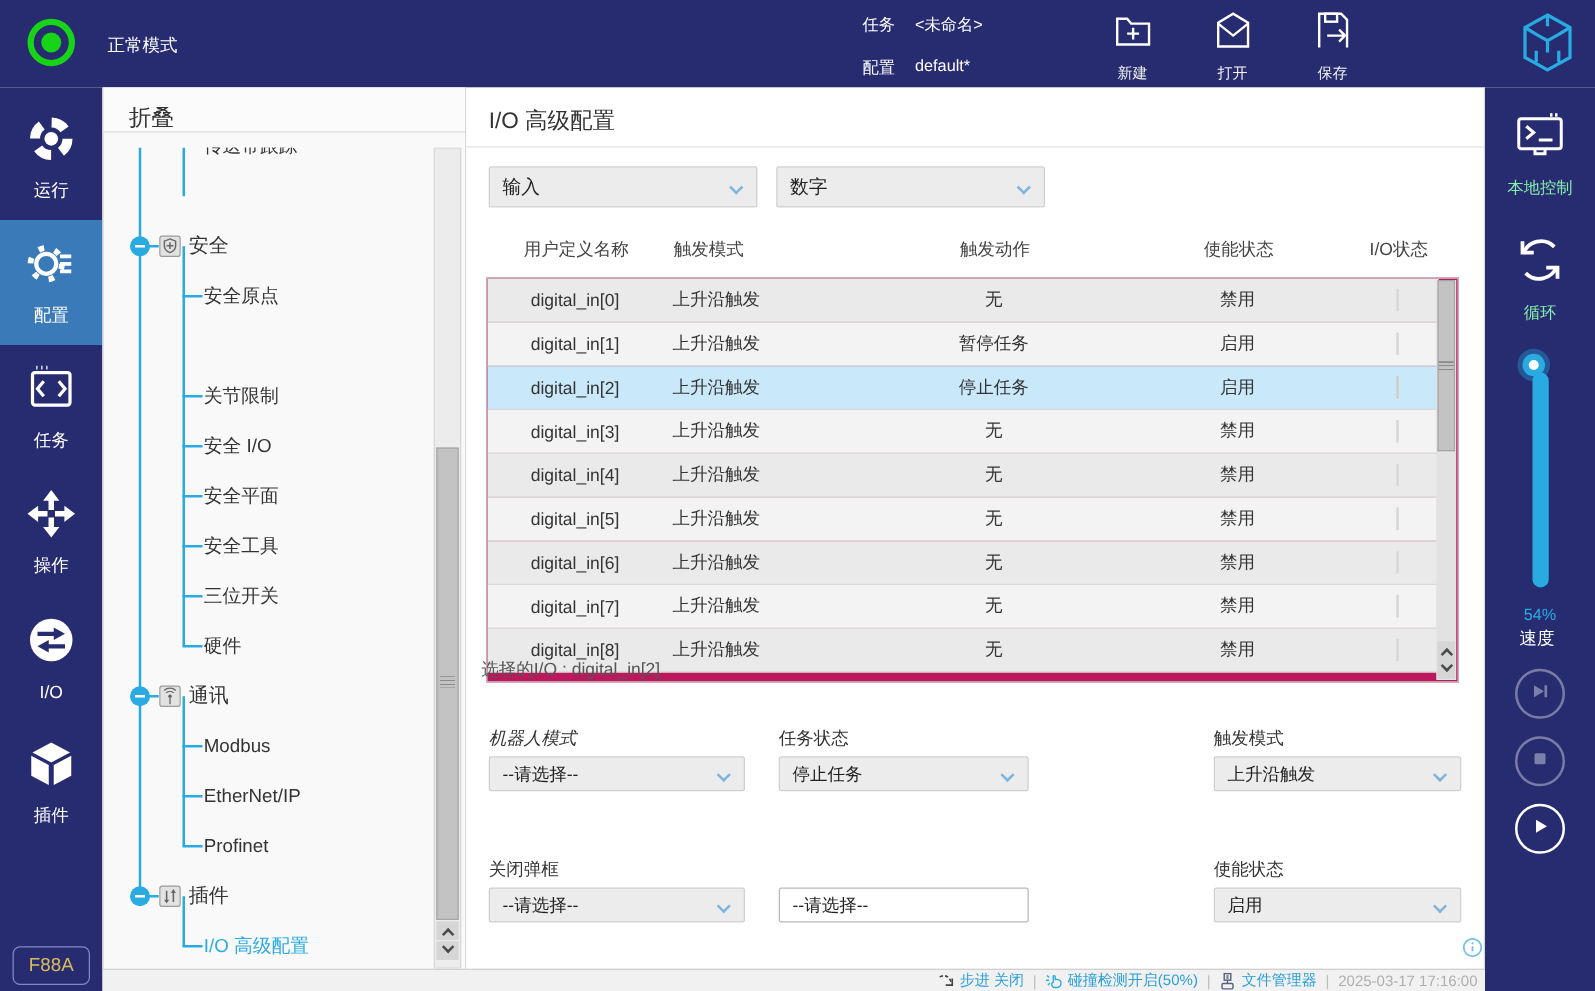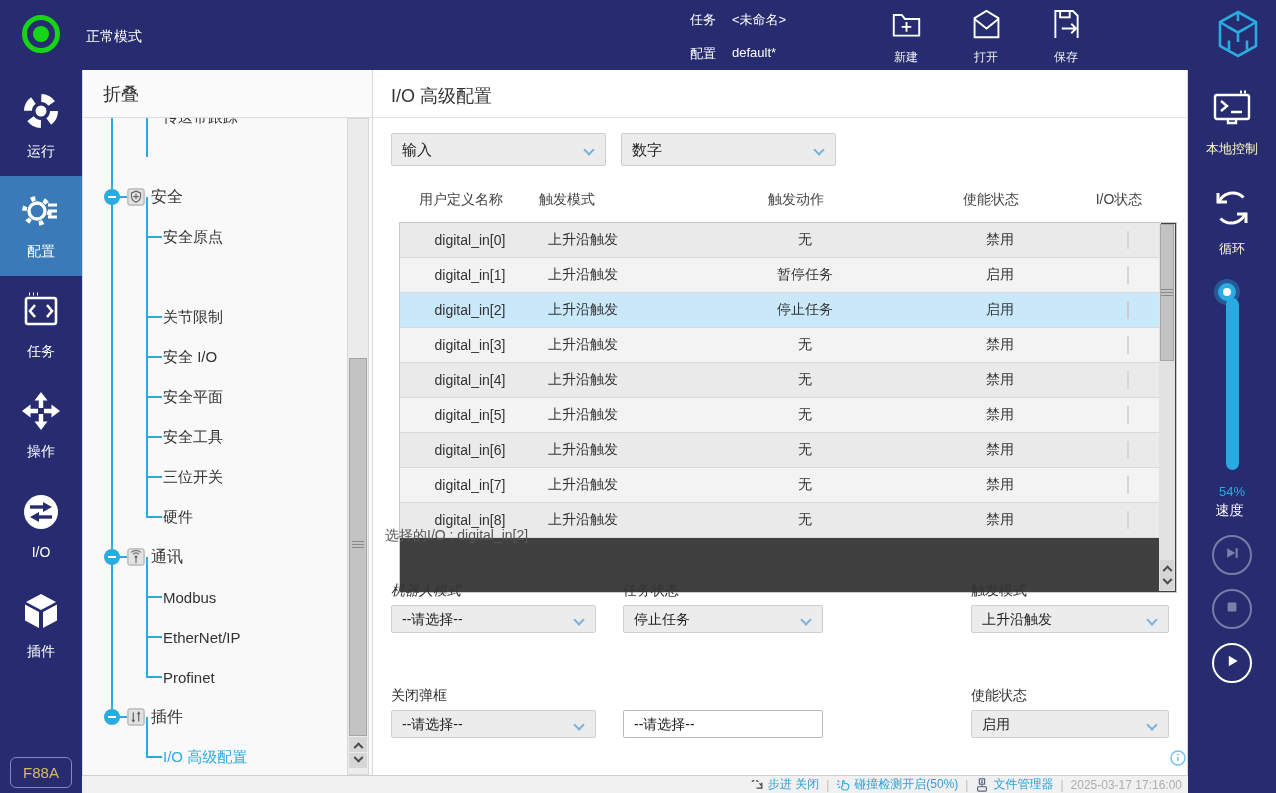--- a/index.html
+++ b/index.html
@@ -24,21 +24,21 @@
 
 #left-sidebar{position:absolute;left:0;top:70px;width:82px;height:723px;background:#262c6f}
 .ls-item{position:absolute;left:0;width:82px;height:100px;display:flex;flex-direction:column;align-items:center;justify-content:center;gap:8px;cursor:pointer}
 .ls-item.active{background:#3a7ab9}
 .ls-item svg{width:40px;height:40px}
 .ls-label{color:#fff;font-size:14px}
 #fkey-btn{position:absolute;left:10px;bottom:5px;width:62px;height:31px;border:1px solid #8089c5;border-radius:6px;color:#d9bc5a;font-size:15px;display:flex;align-items:center;justify-content:center;cursor:pointer}
 
 
 #tree-panel{position:absolute;left:82px;top:70px;width:290px;height:705px;background:#f9f9f9;border-left:1px solid #d9d9d9}
-#tree-header{position:absolute;left:0;top:0;right:0;height:48px;background:#fbfbfb;border-bottom:1px solid #dcdcdc}
+#tree-header{position:absolute;left:0;top:0;right:0;height:36px;background:#fbfbfb;border-bottom:1px solid #dcdcdc}
 #tree-header-label{position:absolute;left:20px;top:12px;font-size:18px;color:#333;cursor:pointer}
 #tree-body{position:absolute;left:0;top:48px;right:0;bottom:0;overflow:hidden}
 .t-line{position:absolute;background:#29abe2}
 .t-item{position:absolute;left:0;right:28px;height:40px;cursor:pointer}
 .t-item .t-label{position:absolute;top:50%;transform:translateY(-50%);font-size:15px;color:#333;white-space:nowrap}
 .t-child .t-label{left:80px}
 .t-child::before{content:"";position:absolute;left:63px;top:19px;width:16px;height:2px;background:#29abe2}
 .t-parent .t-label{left:68px;font-size:16px}
 .t-parent::before{content:"";position:absolute;left:36px;top:19px;width:8px;height:2px;background:#29abe2}
 .t-node{position:absolute;left:21px;top:12px;width:16px;height:16px;background:#29abe2;border-radius:50%}
@@ -58,21 +58,21 @@
 
 #main-panel{position:absolute;left:372px;top:70px;width:816px;height:705px;background:#fff;border-left:1px solid #d9d9d9;border-right:1px solid #d9d9d9}
 #main-title{position:absolute;left:18px;top:14px;font-size:18px;color:#333}
 #main-title-div{position:absolute;left:0;top:47px;width:100%;border-bottom:1px solid #e3e3e3}
 .filter{position:absolute;top:63px;width:215px;height:33px;background:#ececec;border:1px solid #cfcfcf;border-radius:2px;font-size:15px;color:#222;line-height:31px;padding-left:10px;cursor:pointer}
 .dd-chev{position:absolute;right:12px;top:12px;width:8px;height:8px;border-right:2px solid #7db4de;border-bottom:2px solid #7db4de;transform:rotate(45deg)}
 .grid-row{display:grid;grid-template-columns:140px 165px 200px 190px 66px;align-items:center}
 #thead{position:absolute;left:18px;top:115px;width:761px;height:30px;font-size:14px;color:#444}
 #thead div{text-align:center}
 #thead div:nth-child(2){text-align:left;padding-left:8px}
-#tbody{position:absolute;left:26px;top:152px;width:778px;height:371px;border:1px solid #c9c9c9;overflow:hidden;background:#404040}
+#tbody{position:absolute;left:16px;top:152px;width:778px;height:324px;border:1px solid #c9c9c9;overflow:hidden;background:#be185d}
 .trow{width:761px;height:35px;border-bottom:1px solid #d9d9d9;font-size:14px;color:#333;cursor:pointer}
 .trow.even{background:#eaeaea}
 .trow.odd{background:#f3f3f3}
 .trow.selected{background:#c9e8fa}
 .trow div{text-align:center}
 .trow div:nth-child(2){text-align:left;padding-left:8px}
 .cbx{width:16px;height:16px;background:#efefef;border:1px solid #d6d6d6;margin:0 auto;cursor:pointer}
 .trow.selected .cbx{background:#e6e6e6;border-color:#cccccc}
 #tbl-sb{position:absolute;right:1px;top:1px;bottom:1px;width:16px;background:#e2e2e2;border:none}
 #selected-io{position:absolute;left:12px;top:457px;font-size:14px;color:#555}
@@ -80,21 +80,21 @@
 .ff-ctl{position:absolute;height:28px;border-radius:2px;font-size:14px;color:#222;line-height:26px;padding-left:10px;cursor:pointer}
 .ff-select{background:#ececec;border:1px solid #cfcfcf}
 .ff-input{background:#fff;border:1px solid #b9b9b9}
 .ff-ctl .dd-chev{top:10px}
 #info-ic{position:absolute;left:797px;top:680px;width:16px;height:16px;cursor:pointer}
 
 
 #right-sidebar{position:absolute;left:1188px;top:70px;width:88px;height:723px;background:#262c6f}
 .rs-item{position:absolute;left:0;width:88px;display:flex;flex-direction:column;align-items:center;gap:6px;cursor:pointer}
 .rs-item svg{width:44px;height:44px}
-.rs-label{color:#fef9c3;font-size:13px;white-space:nowrap}
+.rs-label{color:#86efac;font-size:13px;white-space:nowrap}
 #speed-track{position:absolute;left:38px;top:228px;width:13px;height:172px;background:#29abe2;border-radius:7px;cursor:pointer}
 #speed-handle{position:absolute;left:30px;top:213px;width:18px;height:18px;background:#fff;border:5px solid #29abe2;border-radius:50%;box-shadow:0 0 0 4px rgba(41,171,226,.35);cursor:pointer}
 #speed-pct{position:absolute;left:0;top:414px;width:88px;text-align:center;color:#29abe2;font-size:13px}
 #speed-lbl{position:absolute;left:0;top:432px;width:83px;text-align:center;color:#fff;font-size:14px}
 .ctl-btn{position:absolute;left:24px;width:40px;height:40px;border-radius:50%;display:flex;align-items:center;justify-content:center;cursor:pointer}
 .ctl-btn.dim{border:2px solid rgba(255,255,255,.38)}
 .ctl-btn.lit{border:2px solid #fff}
 .ctl-btn svg{width:16px;height:16px}
 
 

